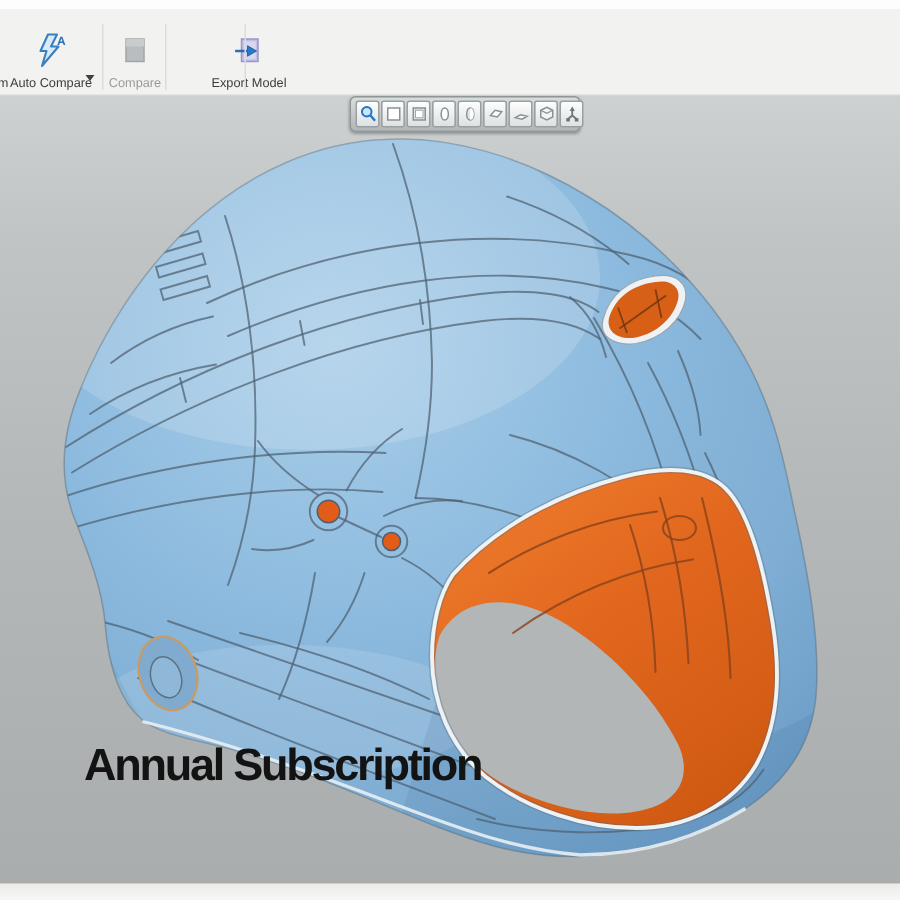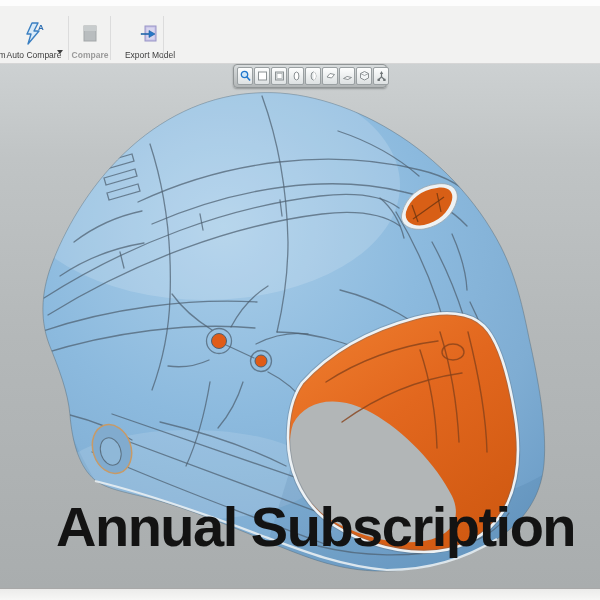--- a/index.html
+++ b/index.html
@@ -5,40 +5,40 @@
   html,body{margin:0;padding:0;background:#fff;}
   .screen{position:relative;width:600px;height:600px;background:#fdfdfd;overflow:hidden;
           font-family:"Liberation Sans",sans-serif;}
   
   .ribbon{position:absolute;left:0;top:6px;width:600px;height:57px;
           background:#f2f2f1;border-bottom:1px solid #d6d6d6;}
   .ribbon-btn{position:absolute;top:3px;height:52px;display:flex;flex-direction:column;
           align-items:center;justify-content:flex-end;padding:1px 3px;box-sizing:border-box;
           color:#3c3c3c;font-size:8.5px;line-height:10px;white-space:nowrap;border-radius:2px;}
   .ribbon-btn .ic{width:22px;height:24px;display:flex;align-items:center;justify-content:center;margin-bottom:4px;}
-  .ribbon-btn.disabled{color:#9a9a9a;font-weight:bold;}
+  .ribbon-btn.disabled{color:#9a9a9a;}
   .rsep{position:absolute;top:10px;width:1px;height:44px;background:#dcdcdc;}
   .caret{position:absolute;left:57px;top:44px;width:0;height:0;
          border-left:3.5px solid transparent;border-right:3.5px solid transparent;
          border-top:4px solid #404040;}
   
   .viewport{position:absolute;left:0;top:64px;width:600px;height:524px;
             background:linear-gradient(180deg,#cdd1d2 0%,#c0c4c5 18%,#b4b8b9 52%,#a9adae 100%);}
   .model{position:absolute;left:0;top:0;width:600px;height:600px;pointer-events:none;}
   
   .vtb{position:absolute;left:233px;top:64px;width:146px;height:22px;border-radius:4px;
        background:linear-gradient(#d8dcdd,#b2b6b7);border:1px solid #90. ;
        border:1px solid #909596;display:flex;align-items:center;padding:0 3px;gap:1px;
        box-shadow:0 1px 2px rgba(0,0,0,.28);}
   .vtb-btn{width:14px;height:16px;border-radius:2px;flex:0 0 auto;
        background:linear-gradient(#fdfefe,#dde1e2);border:1px solid #9aa0a2;
        display:flex;align-items:center;justify-content:center;}
   .vtb-btn svg{display:block;}
   
-  .caption{position:absolute;left:56px;top:494px;font-size:56px;font-weight:bold;
+  .caption{position:absolute;left:56px;top:494px;font-size:30px;font-weight:bold;
        letter-spacing:-1.5px;color:#131313;white-space:nowrap;}
   
   .statusbar{position:absolute;left:0;top:588px;width:600px;height:12px;
        background:linear-gradient(#ebebea,#f8f8f7);border-top:1px solid #a8a8a8;}
 </style>
 </head>
 <body>
 
 <div class="screen">
 
@@ -66,21 +66,21 @@
         <svg width="18" height="20" viewBox="0 0 18 20">
           <rect x="3" y="2" width="12" height="15" fill="#b9bdbf" stroke="#a3a7a9"></rect>
           <rect x="3" y="2" width="12" height="5" fill="#c8cccd" stroke="none"></rect>
         </svg>
       </span>
       <span>Compare</span>
     </div>
 
     <div class="rsep" style="left:110px;"></div>
 
-    <div class="ribbon-btn" style="left:99px;width:48px;margin-left:27px;">
+    <div class="ribbon-btn" style="left:115px;width:48px;margin-left:27px;">
       <span class="ic">
         <svg width="20" height="20" viewBox="0 0 20 20">
           <rect x="5" y="2" width="11" height="15" fill="#c3bfe4" stroke="#9a96c8"></rect>
           <rect x="6.5" y="3.5" width="8" height="12" fill="#d9d6ef"></rect>
           <path d="M1,9.5 L9,9.5 L9,6.5 L15,10 L9,13.5 L9,10.5 L1,10.5 Z" fill="#2878c8" stroke="#1b5e9e" stroke-width="0.6"></path>
         </svg>
       </span>
       <span>Export Model</span>
     </div>
 

